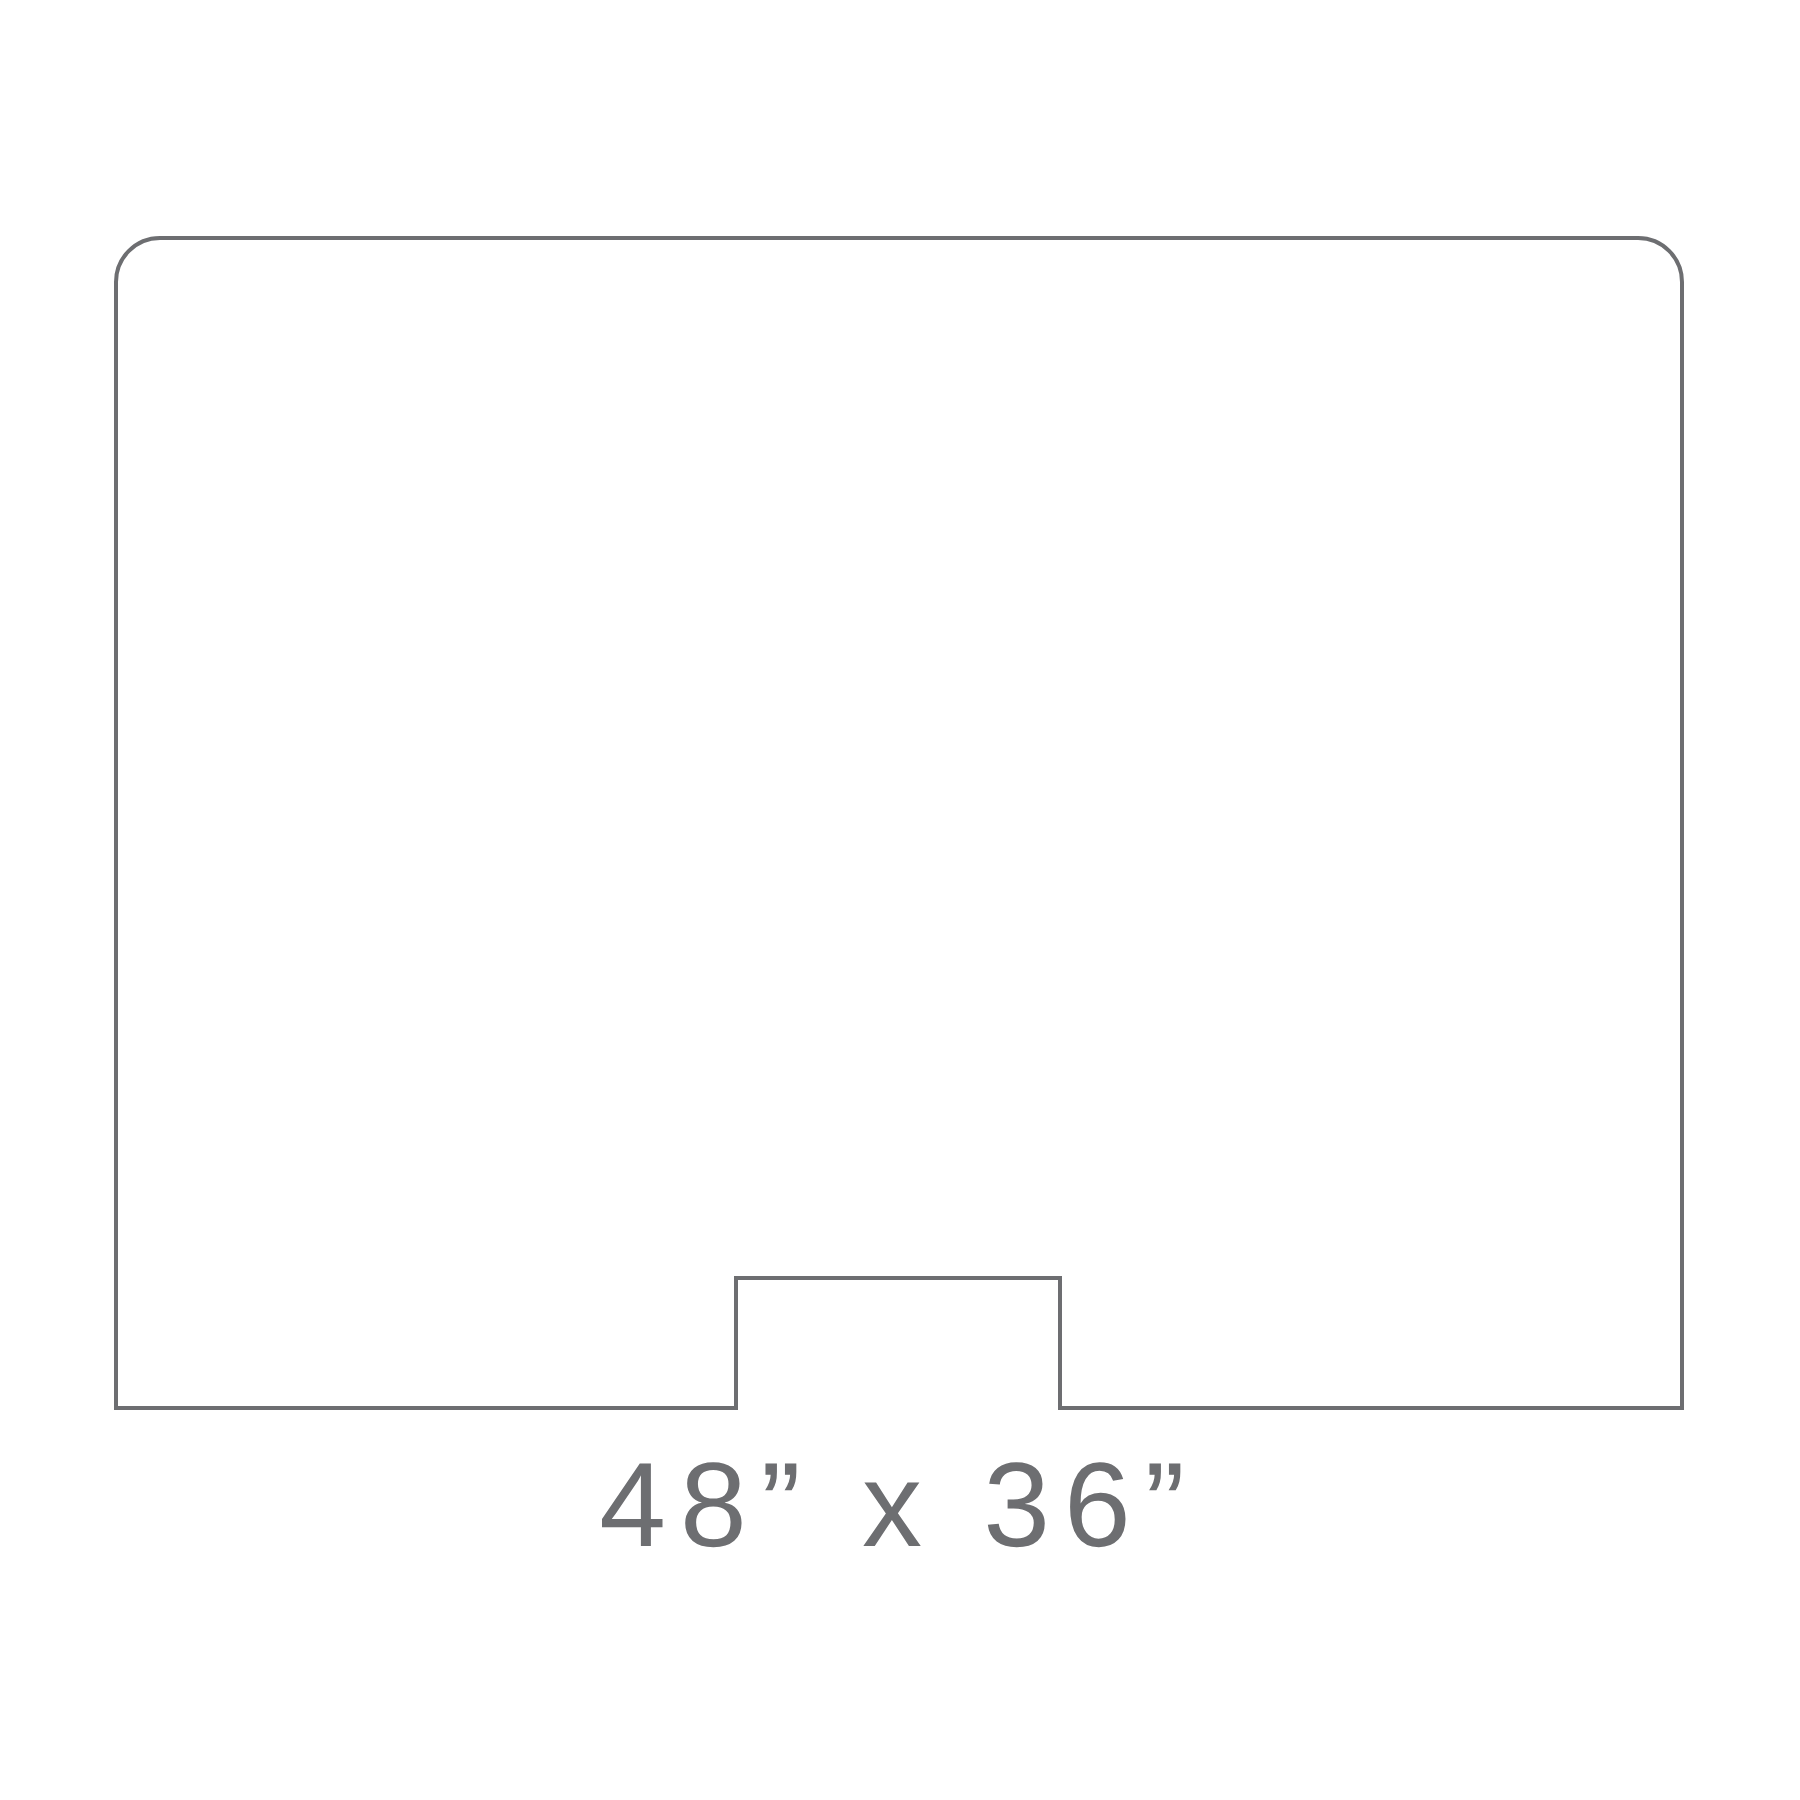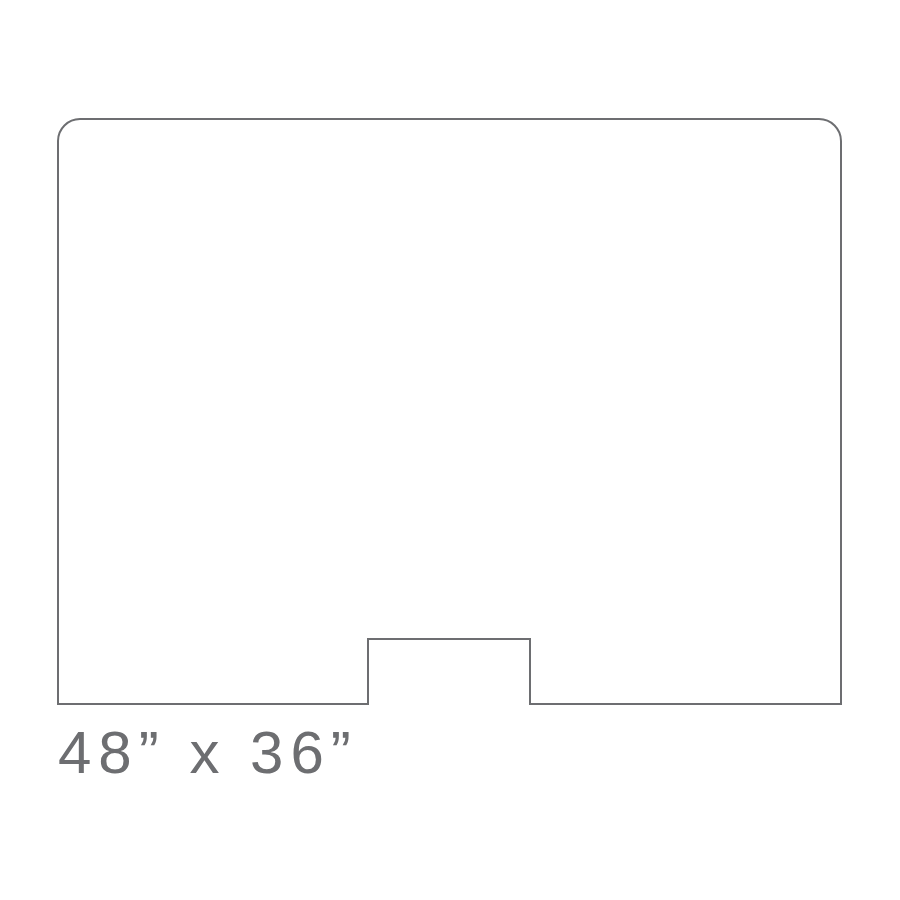--- a/index.html
+++ b/index.html
@@ -20,21 +20,21 @@
   .panel-svg {
     position: absolute;
     left: 0;
     top: 0;
   }
   .dimension-caption {
     position: absolute;
     left: 58px;
     top: 718px;
     width: 783px;
-    text-align: left;
+    text-align: center;
     font-size: 60px;
     font-weight: 400;
     letter-spacing: 7px;
     color: #6d6e71;
     white-space: nowrap;
     -webkit-user-select: none;
     user-select: none;
   }
 </style>
 </head>

